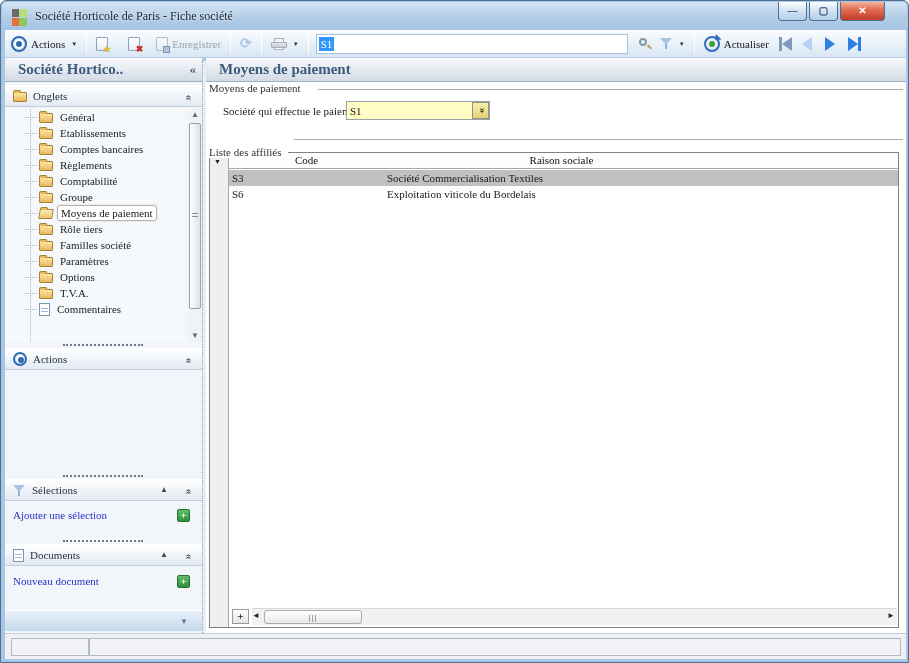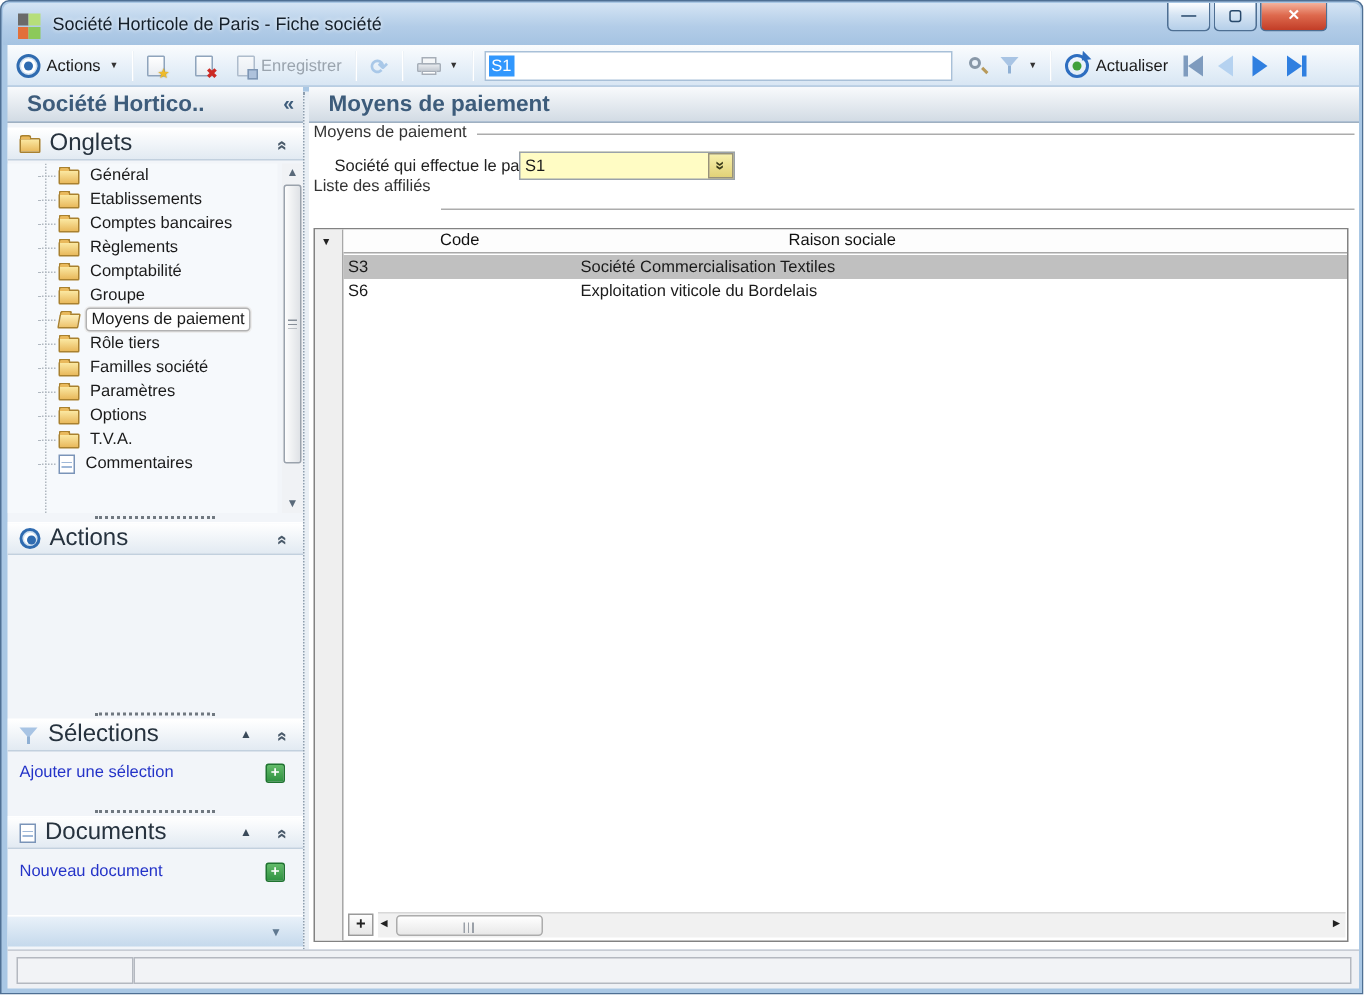--- a/index.html
+++ b/index.html
@@ -1,19 +1,19 @@
 <!DOCTYPE html>
 <html><head>
 <meta charset="utf-8">
 <style>
   * { margin:0; padding:0; box-sizing:border-box; }
   html,body { width:909px; height:663px; font-family:"Liberation Sans", sans-serif; font-size:11px; color:#1a1a1a; }
   #window {
     position:relative; width:909px; height:663px; overflow:hidden;
-    background:#A9C7E4; border:1px solid #4E6F93; border-radius:6px 6px 0 0;
+    background:#A9C7E4; border:1px solid #4E6F93; border-radius:6px 6px 0 0;font-family:Liberation Serif, serif;
   }
   
   #titlebar { position:absolute; left:1px; top:1px; right:1px; height:28px;
     background:linear-gradient(#D4E4F4,#B3CDE8 55%,#A5C3E2); border-radius:5px 5px 0 0; }
   #app-icon { position:absolute; left:10px; top:7px; width:16px; height:16px;
     display:grid; grid-template-columns:7px 8px; grid-template-rows:8px 8px; gap:1px 0; }
   #app-icon i { display:block; }
   #app-icon .q1{background:#6A6A6A;} #app-icon .q2{background:#B6DE7A;}
   #app-icon .q3{background:#E2703A;} #app-icon .q4{background:#8CC95A;}
   #title-text { position:absolute; left:33px; top:7px; font-size:12px; color:#15202B; text-shadow:0 0 3px #fff; white-space:nowrap; }
@@ -71,21 +71,21 @@
   #band-side { left:4px; width:197px; }
   #band-main { left:205px; width:700px; }
   .band-title { position:absolute; left:13px; top:3px; font-size:15px; font-weight:bold; color:#3D5C7B; white-space:nowrap; }
   #side-collapse { position:absolute; right:6px; top:3px; font-size:13px; font-weight:bold; color:#3D5C7B; }
   
   #sidebar { position:absolute; left:4px; top:81px; width:197px; height:551px; background:#F2F5F9; overflow:hidden; }
   #vsplit { position:absolute; left:201px; top:60px; width:4px; height:572px; background:#E9EFF5; border-left:1px dotted #8E9EAE; }
   .panel-header { position:absolute; left:0; width:197px; height:22px;
     background:linear-gradient(#FFFFFF,#E2EAF2); border-bottom:1px solid #C2D0DE; border-top:1px solid #fff;
     display:flex; align-items:center; padding-left:8px; gap:6px; }
-  .panel-header .plabel { font-size:16px; color:#26323E; }
+  .panel-header .plabel { font-size:11px; color:#26323E; }
   .chev-up { position:absolute; right:10px; top:4px; font-size:12px; font-weight:bold; color:#4A5A6A; transform:rotate(90deg); }
   .chev-single { position:absolute; right:34px; top:5px; font-size:8px; color:#3A4A5A; }
   .dotted-sep { position:absolute; left:58px; width:80px; border-top:2px dotted #707880; }
   
   #tree { position:absolute; left:0; top:27px; width:180px; height:233px; overflow:hidden; background:#F6F9FC; }
   #tree-vline { position:absolute; left:25px; top:0; width:1px; height:233px; border-left:1px dotted #B0B8C0; }
   .tree-item { position:relative; height:16px; display:flex; align-items:center; }
   .tree-dots { width:12px; margin-left:20px; border-top:1px dotted #B0B8C0; }
   .tree-icon { margin:0 4px 0 2px; flex:none; }
   .ic-folder { position:relative; width:14px; height:10px; background:linear-gradient(#FBE8A2,#E9B95C); border:1px solid #A9812F; border-radius:1px; margin-top:2px; }
@@ -376,21 +376,21 @@
   <div id="main">
     <span class="group-label" style="top:0">Moyens de paiement</span>
     <div class="group-line" style="top:7px;left:112px;right:3px"></div>
 
     <span id="field-label">Société qui effectue le paiement :</span>
     <div id="combo">
       <span id="combo-value">S1</span>
       <span id="combo-btn"><span>«</span></span>
     </div>
 
-    <span class="group-label" style="top:36px">Liste des affiliés</span>
+    <span class="group-label" style="top:64px">Liste des affiliés</span>
     <div class="group-line" style="top:57px;left:88px;right:3px"></div>
 
     <div id="grid">
       <div id="grid-selcol">
         <span class="marker">▼</span>
       </div>
       <div id="grid-header">
         <span class="gh-cell" id="gh-code">Code</span>
         <span class="gh-cell" id="gh-name">Raison sociale</span>
       </div>

